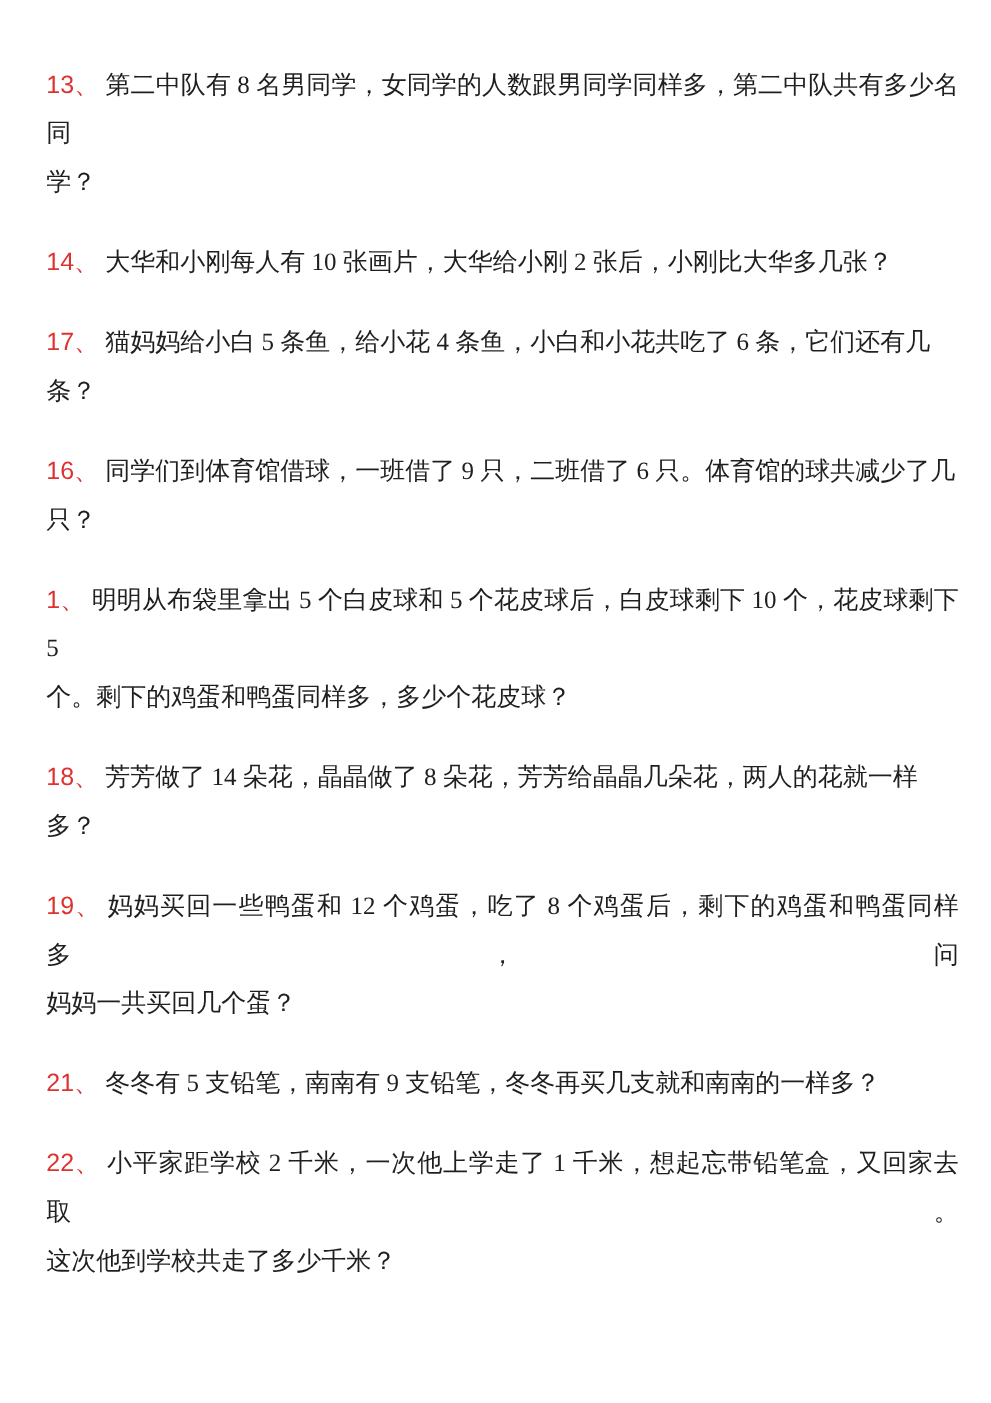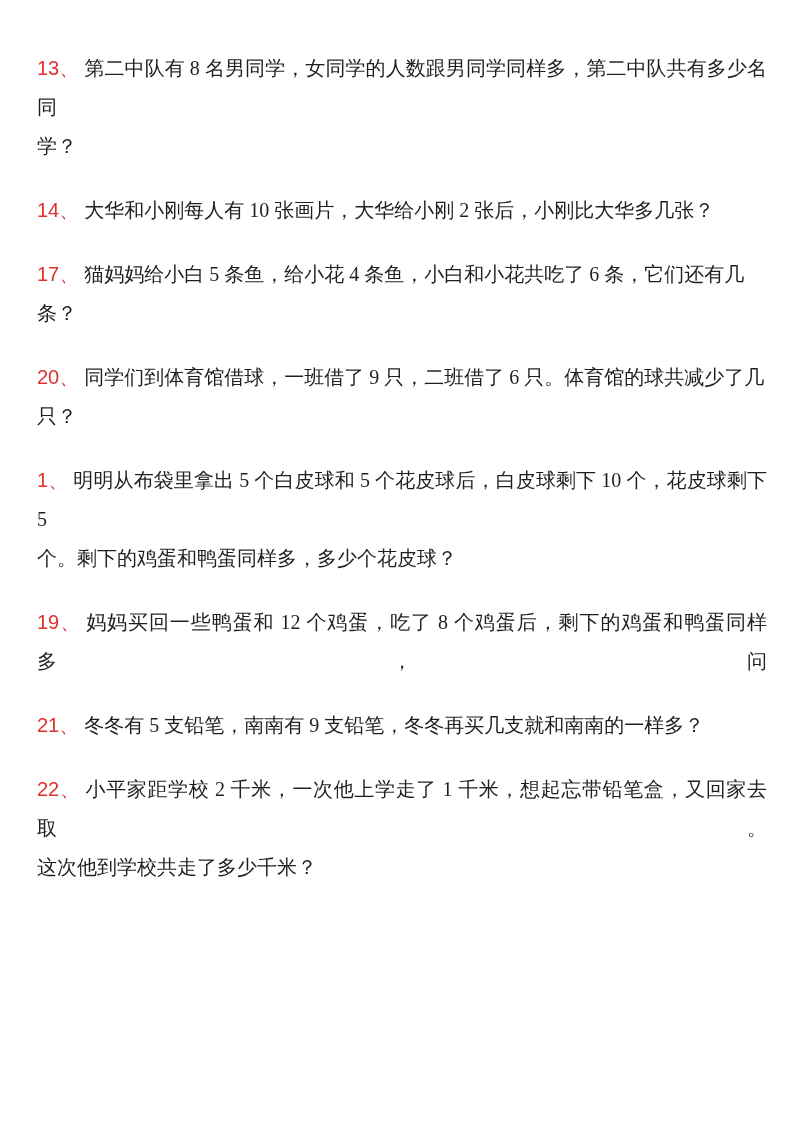--- a/index.html
+++ b/index.html
@@ -51,28 +51,32 @@
         <div class="line full"><span class="num">13、</span><span>第二中队有 8 名男同学，女同学的人数跟男同学同样多，第二中队共有多少名同</span></div>
         <div class="line">学？</div>
       </div>
       <div class="para">
         <div class="line"><span class="num">14、</span><span>大华和小刚每人有 10 张画片，大华给小刚 2 张后，小刚比大华多几张？</span></div>
       </div>
       <div class="para">
         <div class="line"><span class="num">17、</span><span>猫妈妈给小白 5 条鱼，给小花 4 条鱼，小白和小花共吃了 6 条，它们还有几条？</span></div>
       </div>
       <div class="para">
-        <div class="line"><span class="num">20、</span><span>同学们到体育馆借球，一班借了 9 只，二班借了 6 只。体育馆的球共减少了几只？</span></div>
+        <div class="line"><span class="num">16、</span><span>同学们到体育馆借球，一班借了 9 只，二班借了 6 只。体育馆的球共减少了几只？</span></div>
       </div>
       <div class="para">
         <div class="line full"><span class="num">1、</span><span>明明从布袋里拿出 5 个白皮球和 5 个花皮球后，白皮球剩下 10 个，花皮球剩下 5</span></div>
         <div class="line">个。剩下的鸡蛋和鸭蛋同样多，多少个花皮球？</div>
       </div>
       <div class="para">
+        <div class="line"><span class="num">18、</span><span>芳芳做了 14 朵花，晶晶做了 8 朵花，芳芳给晶晶几朵花，两人的花就一样多？</span></div>
+      </div>
+      <div class="para">
         <div class="line full"><span class="num">19、</span><span>妈妈买回一些鸭蛋和 12 个鸡蛋，吃了 8 个鸡蛋后，剩下的鸡蛋和鸭蛋同样多，问</span></div>
+        <div class="line">妈妈一共买回几个蛋？</div>
       </div>
       <div class="para">
         <div class="line"><span class="num">21、</span><span>冬冬有 5 支铅笔，南南有 9 支铅笔，冬冬再买几支就和南南的一样多？</span></div>
       </div>
       <div class="para">
         <div class="line full"><span class="num">22、</span><span>小平家距学校 2 千米，一次他上学走了 1 千米，想起忘带铅笔盒，又回家去取。</span></div>
         <div class="line">这次他到学校共走了多少千米？</div>
       </div>
     </div>
 </div>

